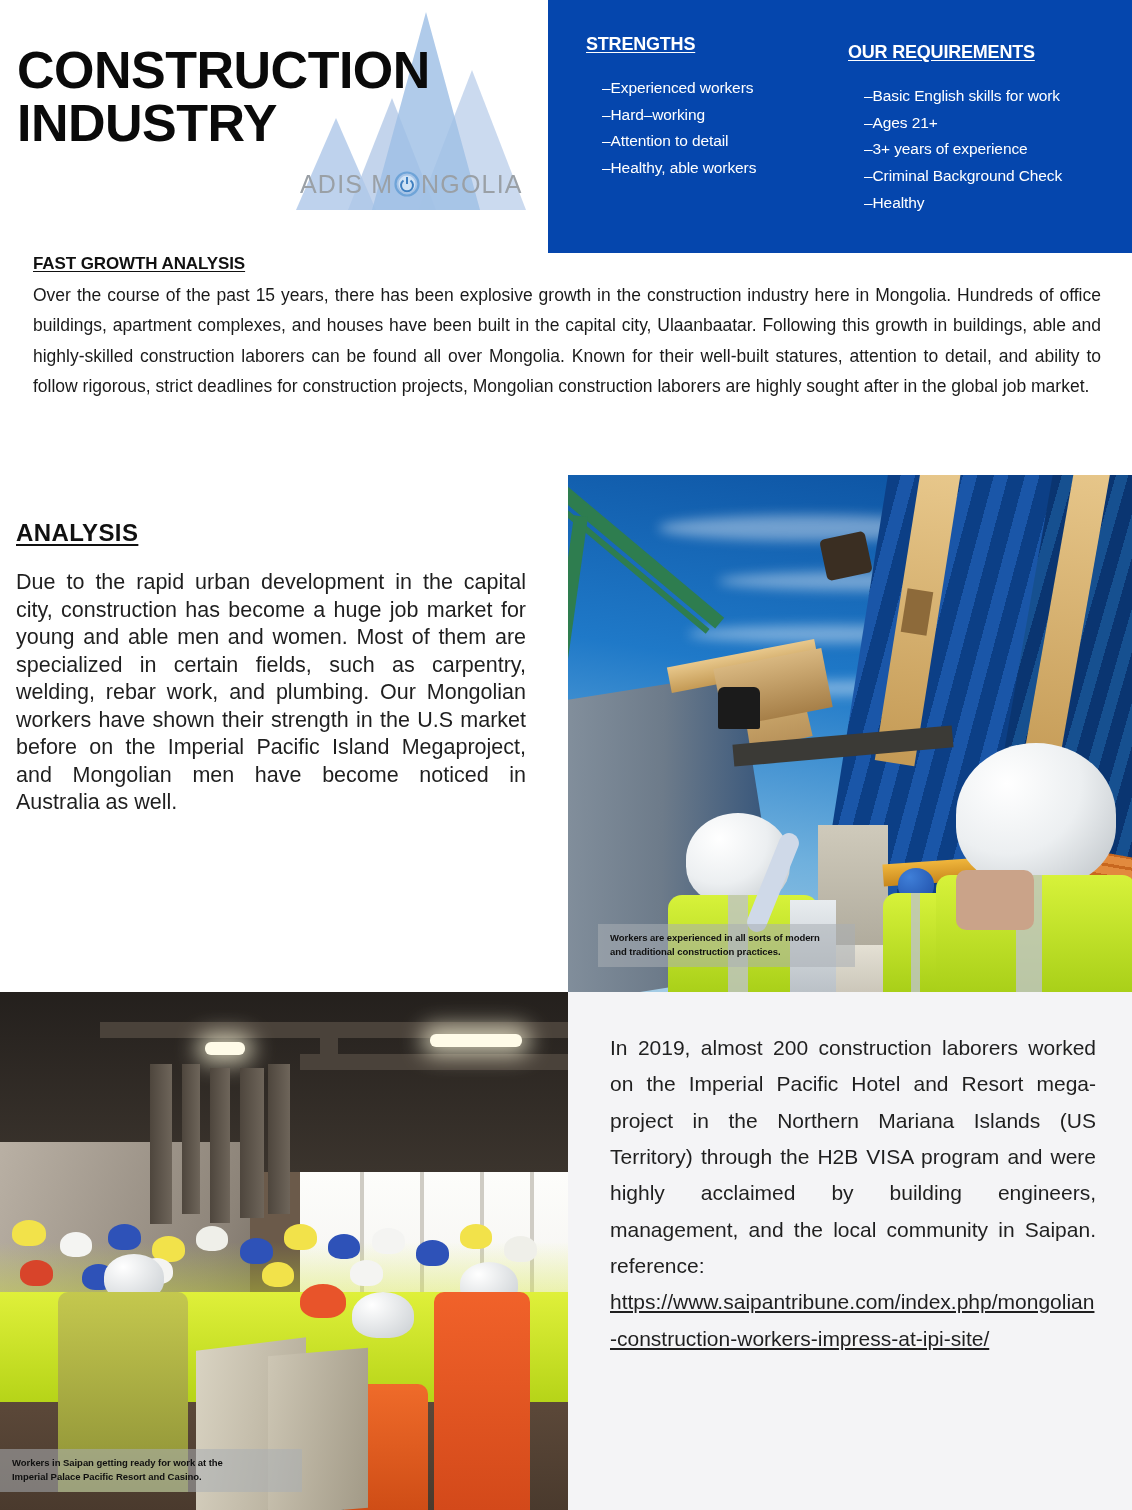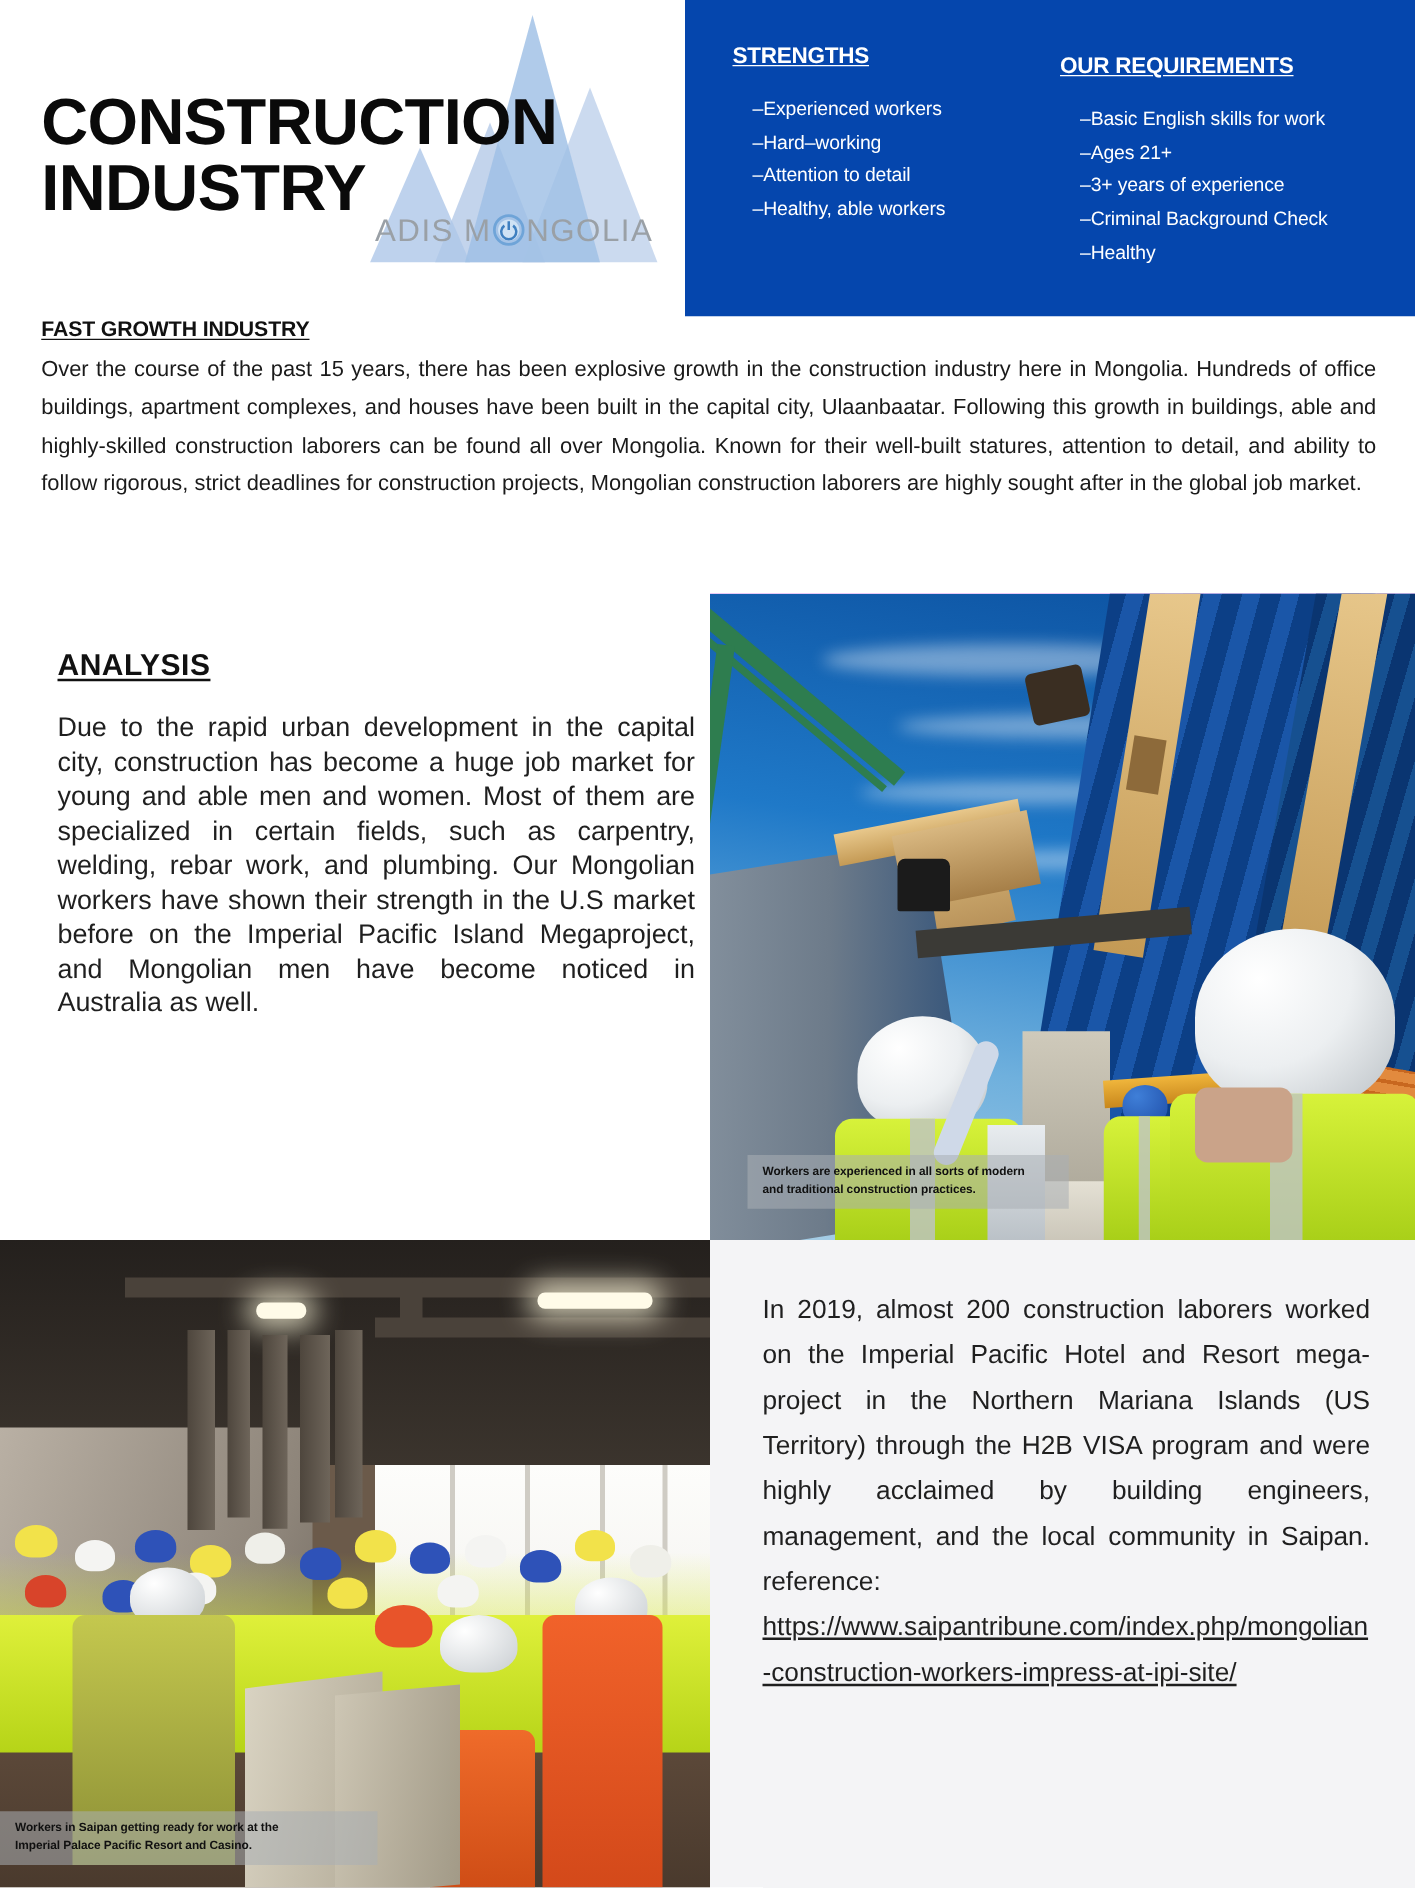--- a/index.html
+++ b/index.html
@@ -27,24 +27,23 @@
   #logo-mark {
     position: absolute;
     left: 286px;
     top: 10px;
     width: 254px;
     height: 200px;
   }
 
   #title-block {
     position: absolute;
-    left: 33px;
+    left: 17px;
     top: 44px;
     width: 520px;
-    margin-top: 28px;
   }
   #doc-title {
     font-size: 52px;
     font-weight: bold;
     line-height: 1.02;
     letter-spacing: -0.5px;
     color: #0a0a0a;
     white-space: pre-line;
   }
 
@@ -108,21 +107,21 @@
     font-size: 17.5px;
     line-height: 1.73;
     text-align: justify;
     color: #1a1a1a;
     margin: 0;
   }
 
   
   #analysis {
     position: absolute;
-    left: 46px;
+    left: 16px;
     top: 519px;
     width: 510px;
   }
   #analysis-heading {
     font-size: 24px;
     font-weight: bold;
     text-decoration: underline;
     text-underline-offset: 3px;
     letter-spacing: 0.4px;
     margin: 0 0 22px 0;
@@ -361,21 +360,21 @@
       <li>–Basic English skills for work</li>
       <li>–Ages 21+</li>
       <li>–3+ years of experience</li>
       <li>–Criminal Background Check</li>
       <li>–Healthy</li>
     </ul>
   </div>
 </div>
 
 <div id="fast-growth">
-  <div class="section-heading">FAST GROWTH INDUSTRY</div>
+  <div class="section-heading">FAST GROWTH ANALYSIS</div>
   <p id="fast-growth-body">Over the course of the past 15 years, there has been explosive growth in the construction industry here in Mongolia. Hundreds of office buildings, apartment complexes, and houses have been built in the capital city, Ulaanbaatar.  Following this growth in buildings, able and highly-skilled construction laborers can be found all over Mongolia. Known for their well-built statures, attention to detail, and ability to follow rigorous, strict deadlines for construction projects, Mongolian construction laborers are highly sought after in the global job market.</p>
 </div>
 
 <div id="analysis">
   <div id="analysis-heading">ANALYSIS</div>
   <p id="analysis-body">Due to the rapid urban development in the capital city, construction has become a huge job market for young and able men and women. Most of them are specialized in certain fields, such as carpentry, welding, rebar work, and plumbing. Our Mongolian workers have shown their strength in the U.S market before on the Imperial Pacific Island Megaproject, and Mongolian men have become noticed in Australia as well.</p>
 </div>
 
 <div id="photo-construction">
   <div class="sky"></div>

